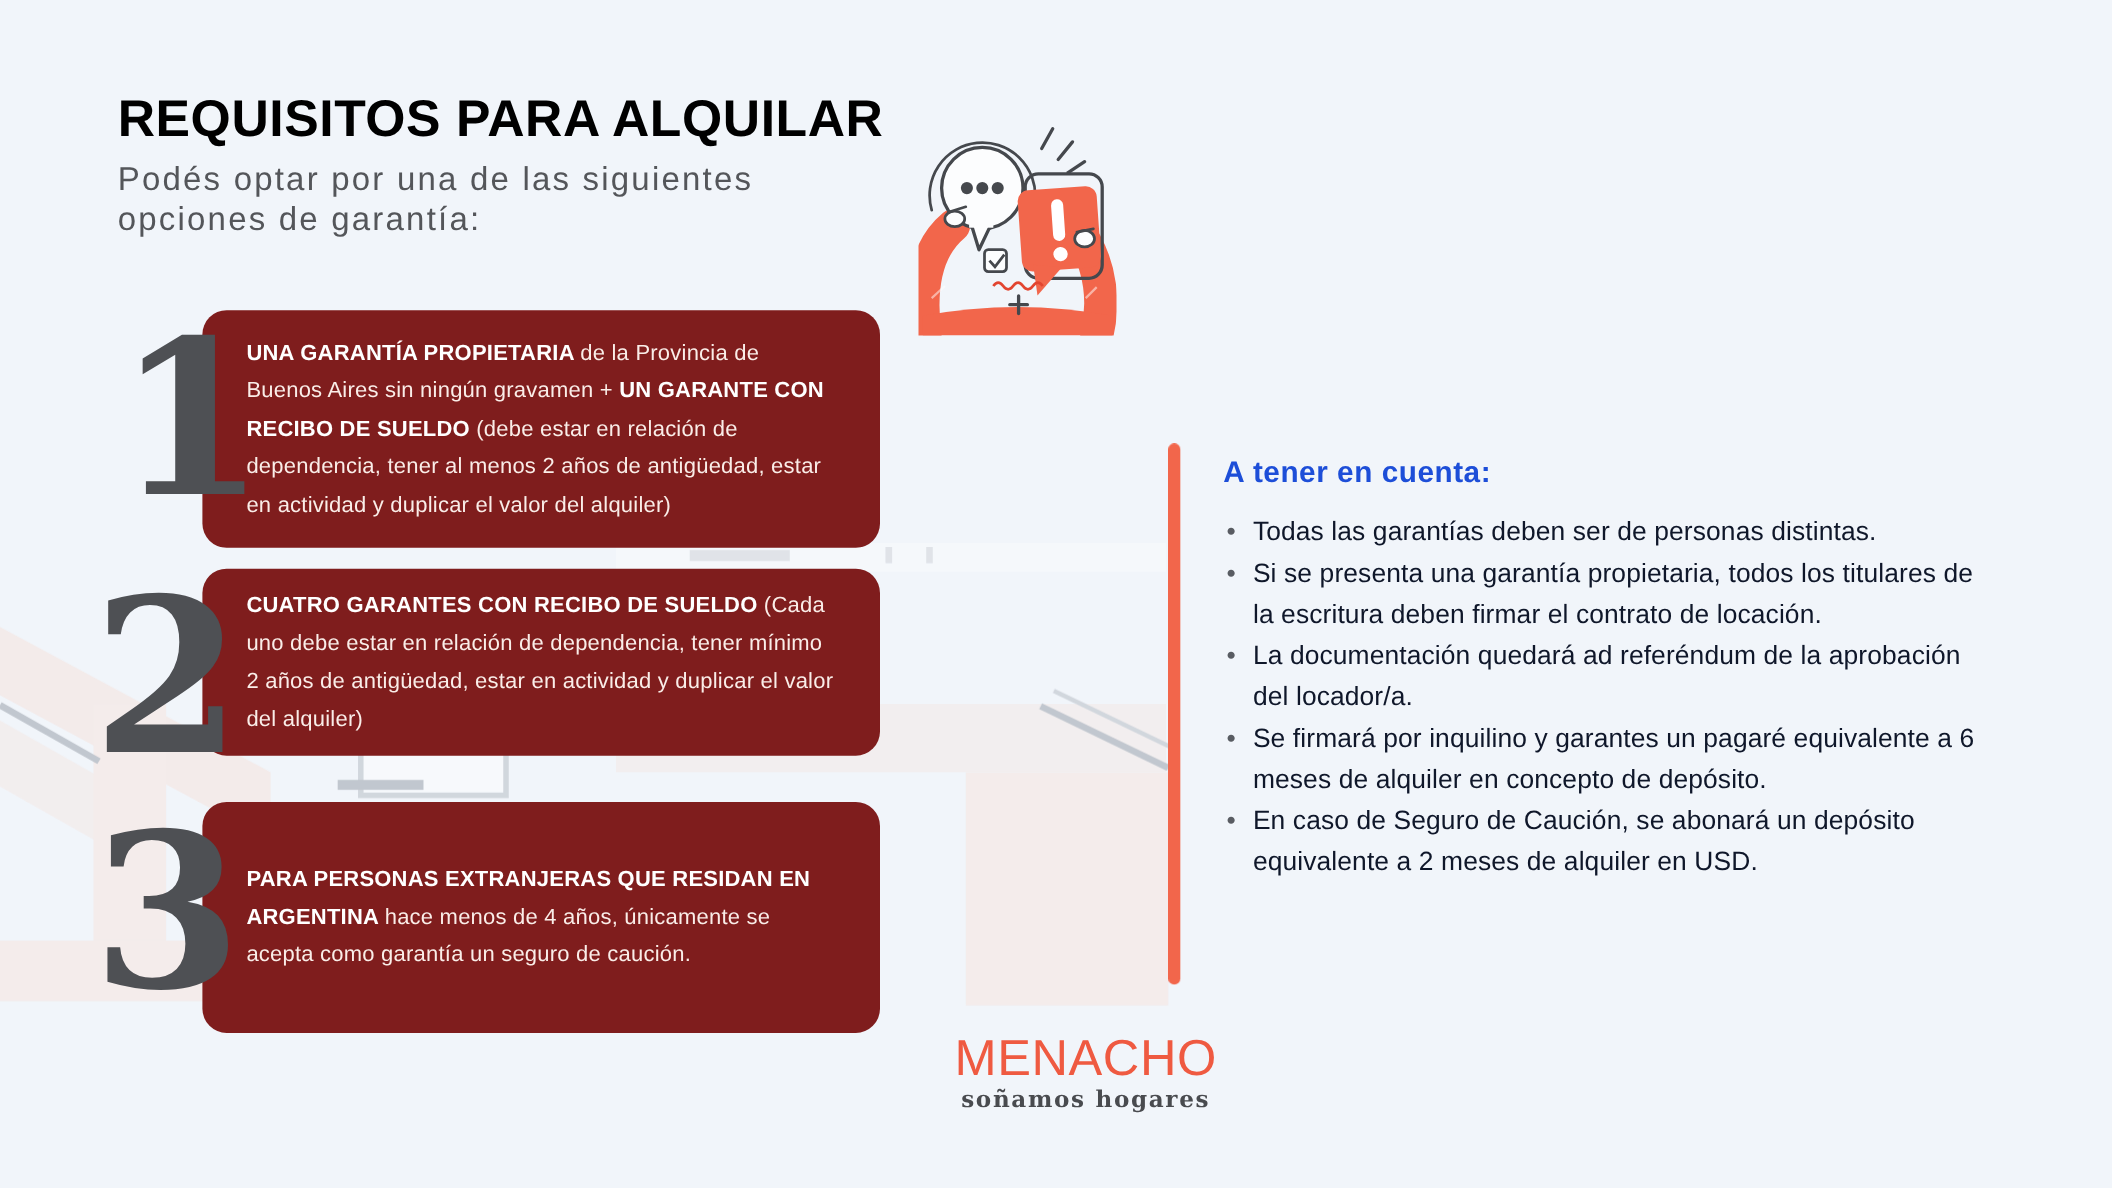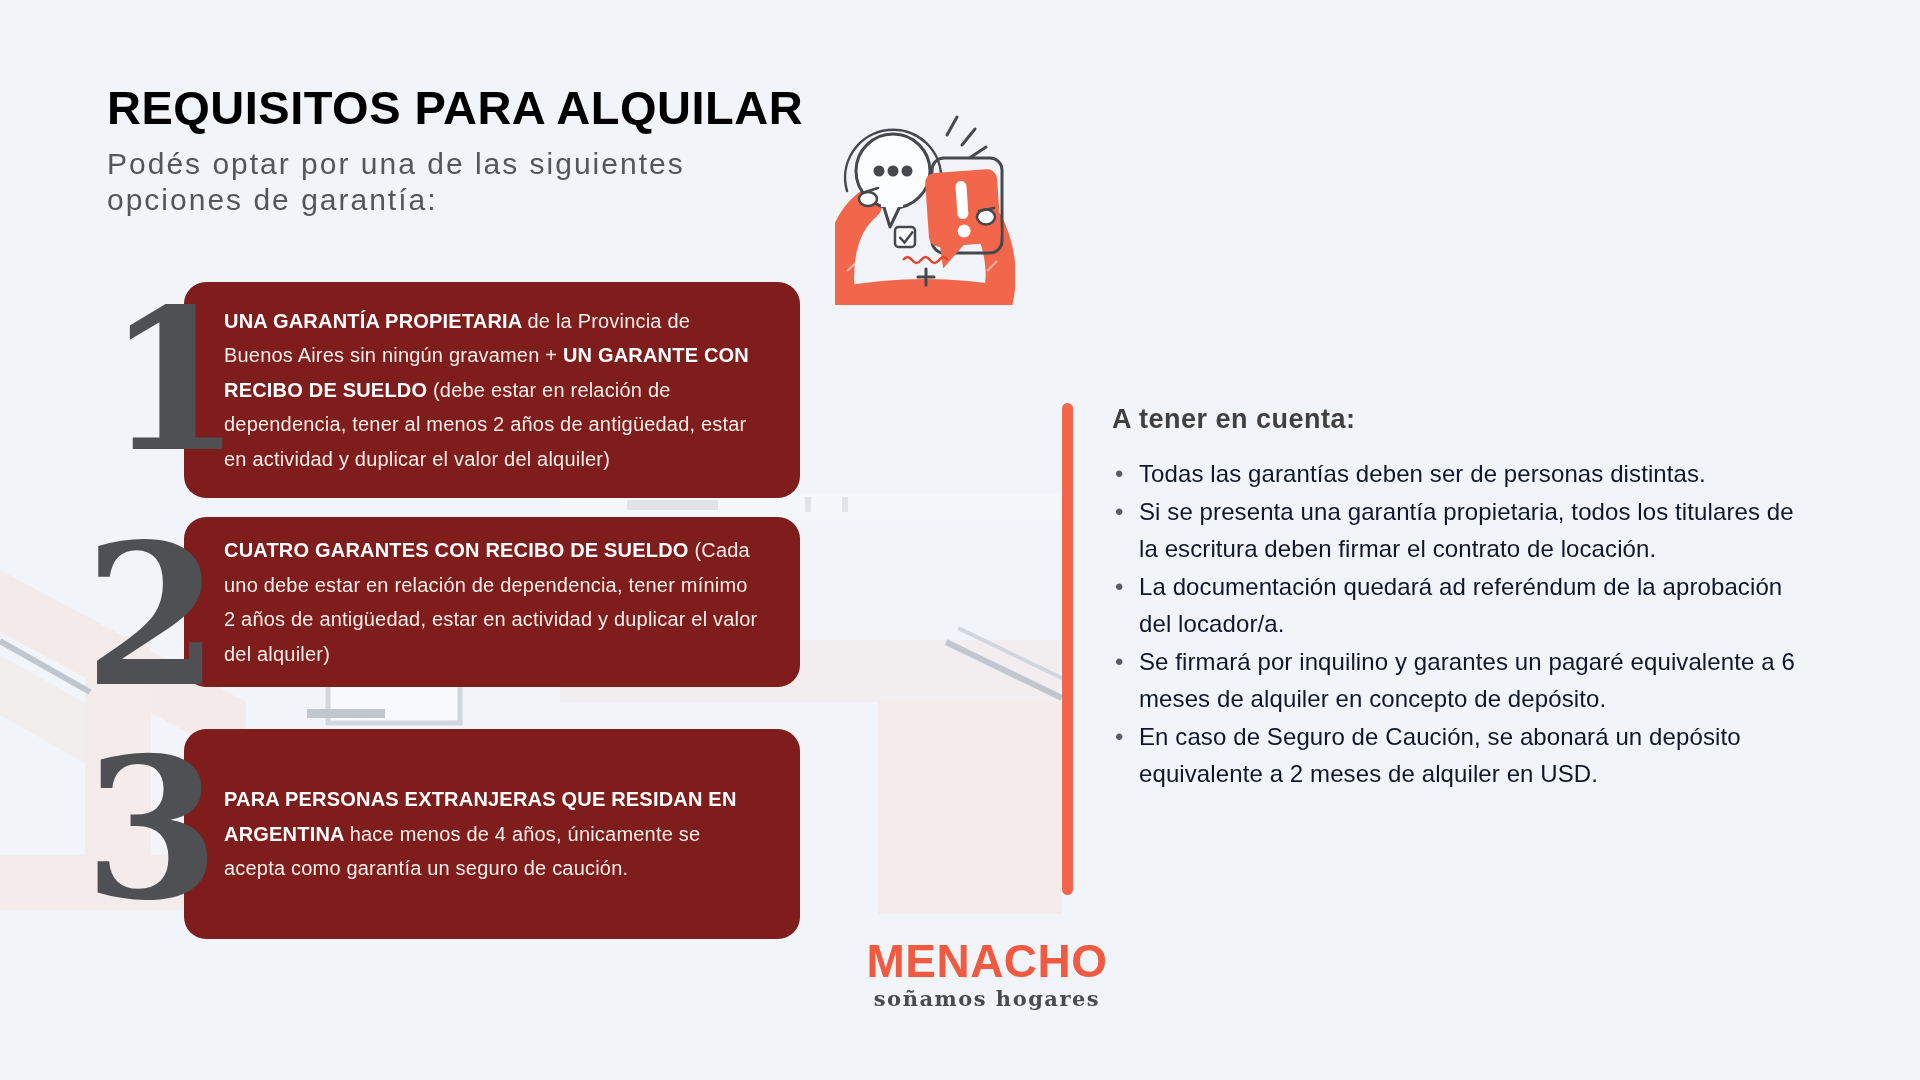--- a/index.html
+++ b/index.html
@@ -49,36 +49,36 @@
   #num-2 { left:84px;  top:518px; }
   #num-3 { left:84px;  top:731px; }
 
   
   .notes-bar {
     position:absolute; left:1062px; top:403px; z-index:1;
     width:11px; height:492px; border-radius:6px; background:#F2664B;
   }
   .notes { position:absolute; left:1112px; top:398px; width:730px; z-index:1; }
   .notes-heading {
-    margin:6px 0 20px 0; font-size:27px; font-weight:700;
-    color:#404040; letter-spacing:.5px;
+    margin:16px 0 20px 0; font-size:27px; font-weight:700;
+    color:#1d4ed8; letter-spacing:.5px;
   }
   .notes-list { list-style:none; margin:0; padding:0; }
   .notes-list li {
     position:relative; padding-left:27px; max-width:676px;
     font-size:24px; line-height:37.5px; color:#0f172a; letter-spacing:.1px;
   }
   .notes-list li::before {
     content:"•"; position:absolute; left:3px; top:0; color:#595C62;
   }
 
   
   .brand { position:absolute; left:862px; top:938px; width:250px; text-align:center; z-index:1; }
   .brand-name {
-    font-size:46px; font-weight:700; color:#EF5A41; letter-spacing:0.5px; line-height:1;
+    font-size:46px; font-weight:400; color:#EF5A41; letter-spacing:0.5px; line-height:1;
   }
   .brand-tagline {
     margin-top:2px; font-family:"DejaVu Serif", serif; font-weight:700;
     font-size:21px; color:#494B4F; letter-spacing:1.5px;
   }
 </style>
 </head>
 <body>
 
 <div class="canvas">

